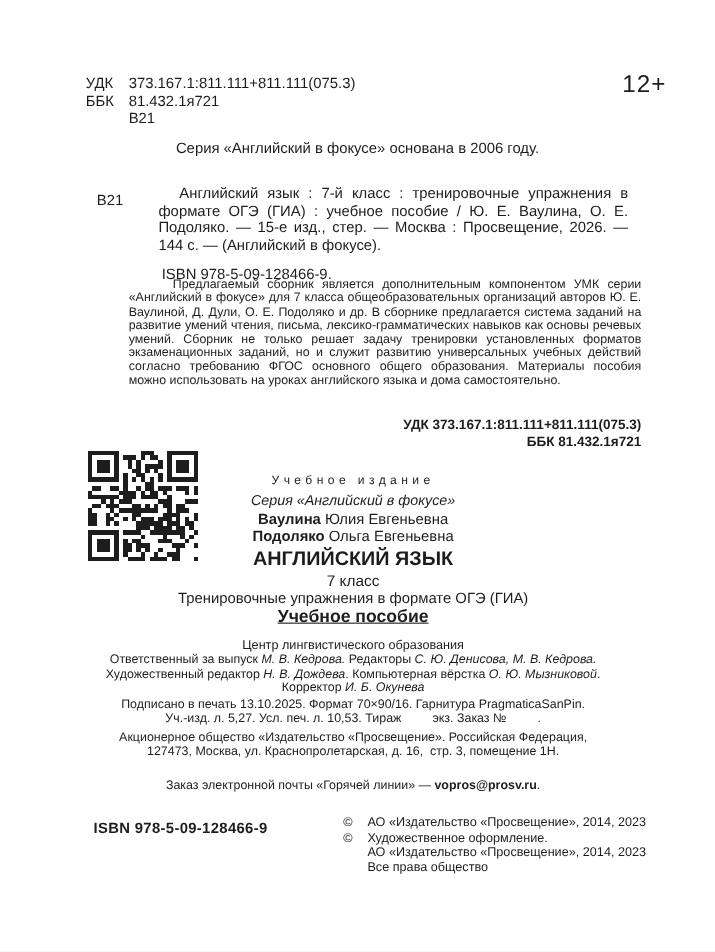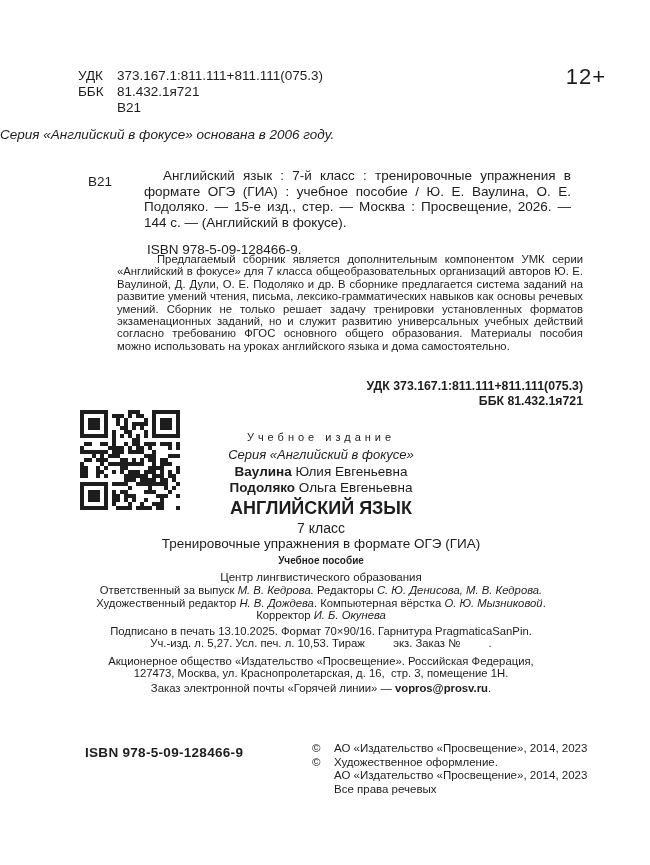--- a/index.html
+++ b/index.html
@@ -9,21 +9,21 @@
     background:var(--paper); color:var(--ink);
     font-family:"Liberation Sans", sans-serif;
     overflow:hidden;
   }
   
   .class-block { position:absolute; top:68px; left:78px; font-size:13.5px; line-height:16px; }
   .class-row { display:flex; }
   .class-row .lbl { width:39px; }
   .age { position:absolute; top:64px; right:44px; font-size:22px; letter-spacing:1px; }
   
-  .series-note { position:absolute; top:127px; left:0; right:0; font-style:italic; font-size:13.5px; }
+  .series-note { position:absolute; top:127px; left:0; right:0; text-align:center; font-size:13.5px; }
   
   .entry-sign { position:absolute; top:174px; left:88px; font-size:13.5px; }
   .catalog { position:absolute; top:156px; left:132px; width:451px; }
   .author-header { font-weight:bold; font-size:13.5px; margin-bottom:2px; }
   .entry { margin:12px; font-size:13.5px; line-height:15.6px; text-align:justify; text-indent:19px; }
   .isbn-line { font-size:13.5px; margin-top:1px; padding-left:15px; }
   
   .annotation { position:absolute; top:253px; left:117px; width:466px; margin:0;
     font-size:11.3px; line-height:12.4px; text-align:justify; text-indent:40px; }
   
@@ -34,28 +34,28 @@
   .qr svg { width:100%; height:100%; display:block; }
   
   .imprint { position:absolute; top:430px; left:10px; right:18px; text-align:center; }
   .edition-type { font-size:11px; line-height:14px; letter-spacing:4px; margin-bottom:3px; }
   .series-line { font-style:italic; font-size:13px; line-height:16px; margin-bottom:1px; }
   .author-line { font-size:13.5px; line-height:16px; }
   .author-line .surname { font-weight:bold; }
   .imprint-title { font-size:18px; font-weight:bold; line-height:21px; margin:2px 0 1px; }
   .grade { font-size:14px; line-height:16px; }
   .subtitle { font-size:13.5px; line-height:16px; margin-bottom:1px; }
-  .edition-kind { font-size:10px; font-weight:bold; line-height:16px; margin-bottom:2px; }
+  .edition-kind { font-size:16px; font-weight:bold; line-height:16px; margin-bottom:12px;text-decoration:underline; }
   .center-line { font-size:11.5px; line-height:13px; }
   .staff { font-size:11.3px; line-height:12.5px; }
   .staff-last { margin-bottom:3px; }
   .print { font-size:11.3px; line-height:12.5px; }
   .print-last { margin-bottom:5px; }
   .pub { font-size:11.3px; line-height:12.5px; }
-  .pub-last { margin-bottom:2px; }
+  .pub-last { margin-bottom:18px; }
   .hotline { font-size:11.3px; line-height:12.5px; }
   
   .footer { position:absolute; top:742px; left:0; right:0; }
   .isbn-bottom { position:absolute; left:85px; top:3px; font-weight:bold; font-size:13.5px; letter-spacing:0.3px; }
   .copyrights { position:absolute; left:312px; top:0; font-size:11.5px; line-height:13.5px; }
   .c-entry { display:flex; }
   .c-sym { width:22px; flex:0 0 22px; }
 </style>
 </head>
 <body>
@@ -128,19 +128,19 @@
         <span class="c-sym">©</span>
         <div class="c-lines">
           <div>АО «Издательство «Просвещение», 2014, 2023</div>
         </div>
       </div>
       <div class="c-entry">
         <span class="c-sym">©</span>
         <div class="c-lines">
           <div>Художественное оформление.</div>
           <div>АО «Издательство «Просвещение», 2014, 2023</div>
-          <div>Все права речевых</div>
+          <div>Все права общество</div>
         </div>
       </div>
     </div>
   </footer>
 
 </div>
 
 </body></html>

